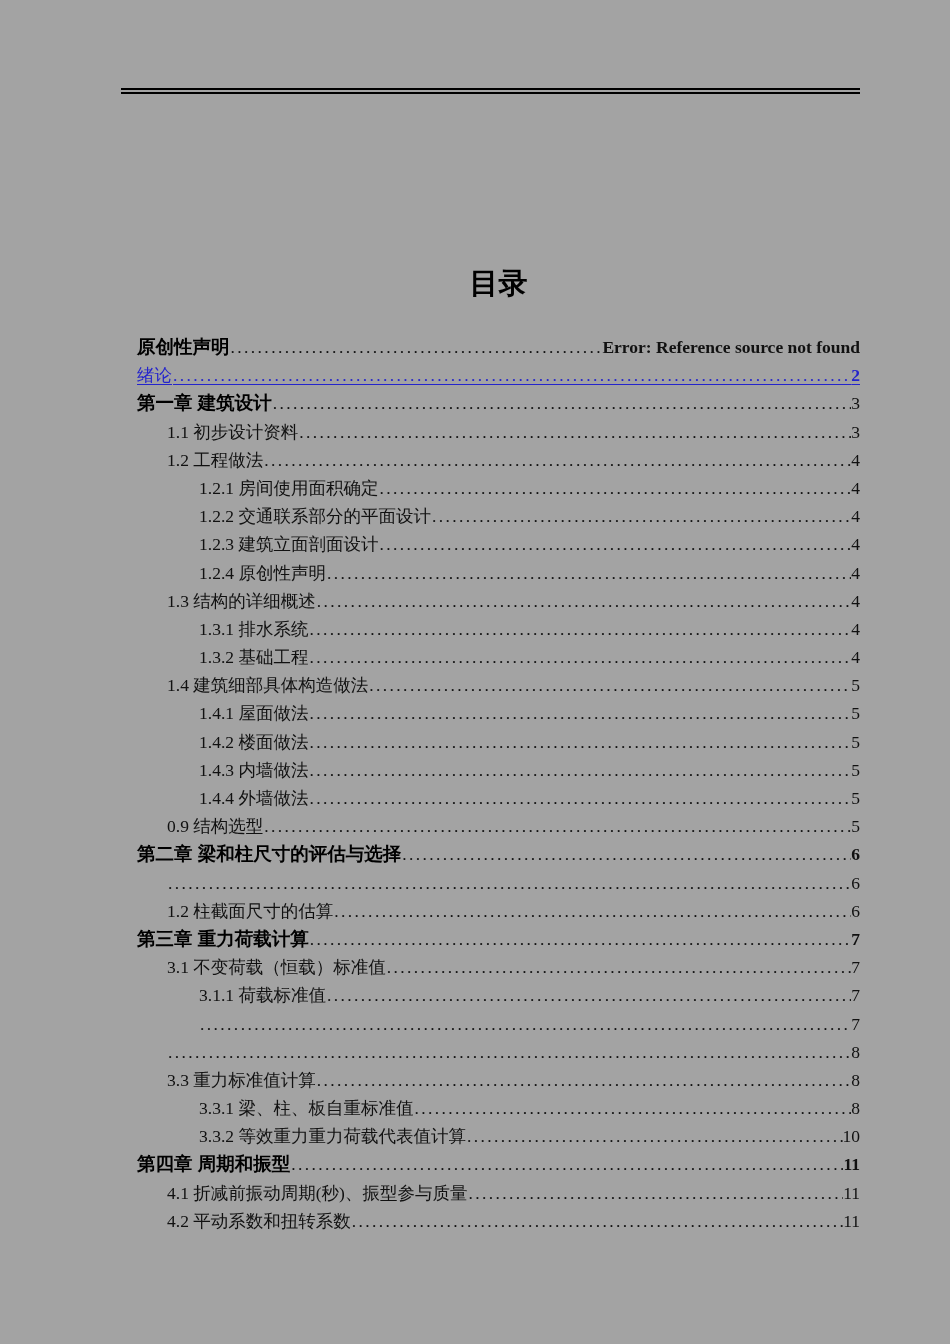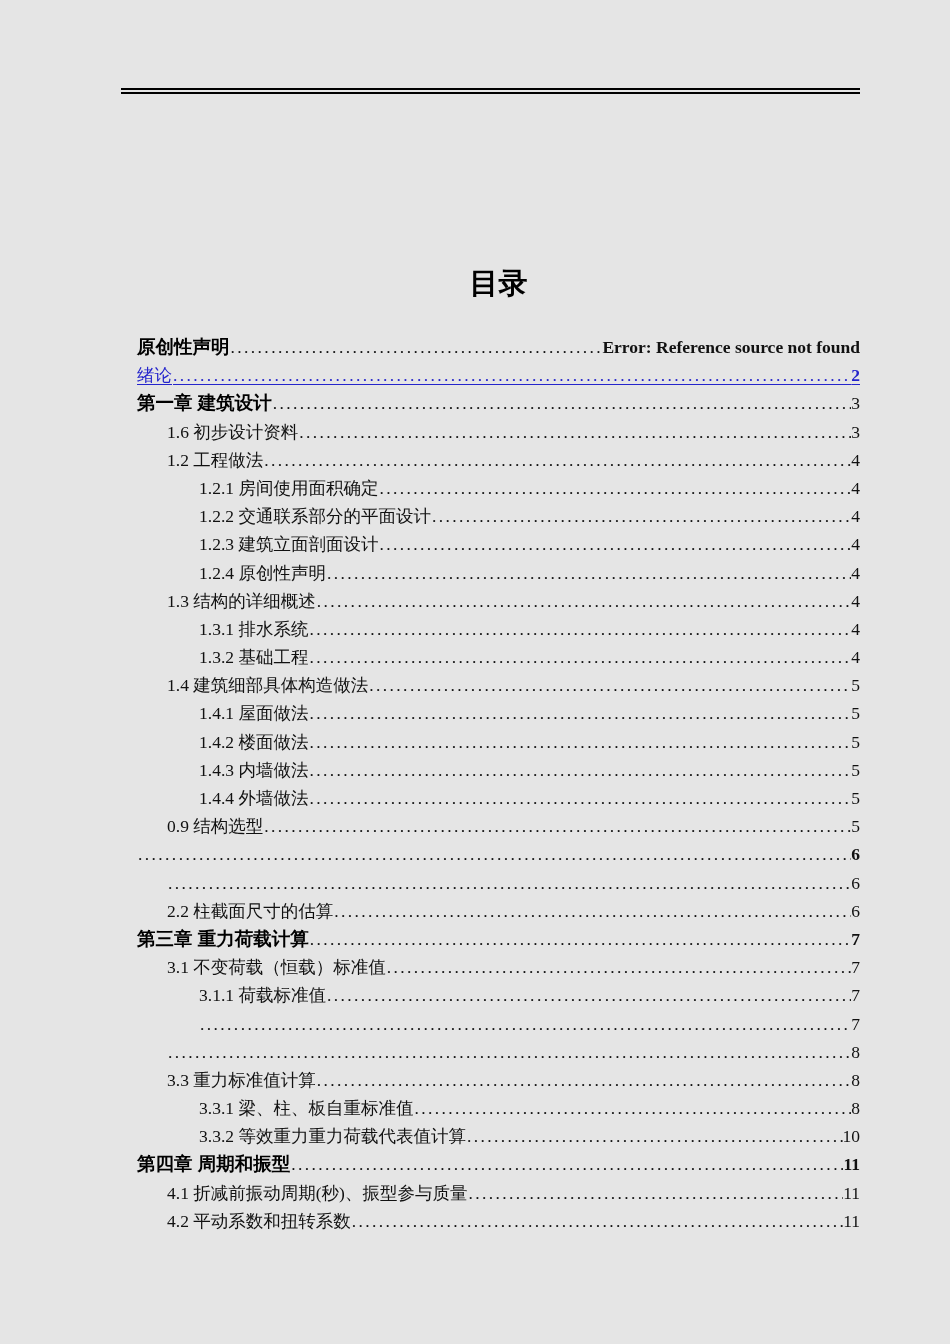--- a/index.html
+++ b/index.html
@@ -4,21 +4,21 @@
 <style>
   html, body {
     margin: 0;
     padding: 0;
     background: #ffffff;
   }
   .page {
     position: relative;
     width: 950px;
     height: 1344px;
-    background: #e5e5e5;
+    background: #a3a3a3;
     overflow: hidden;
     font-family: "Liberation Serif", serif;
     color: #111111;
   }
   .header-rule {
     position: absolute;
     left: 121px;
     top: 88px;
     width: 739px;
     height: 2px;
@@ -104,21 +104,21 @@
     <span class="label">绪论</span>
     <span class="dots">....................................................................................................................................................................................................................................................................</span>
     <span class="page-num">2</span>
   </div>
       <div class="toc-row lvl0 label-bold">
     <span class="label">第一章 建筑设计</span>
     <span class="dots">....................................................................................................................................................................................................................................................................</span>
     <span class="page-num">3</span>
   </div>
       <div class="toc-row lvl1">
-    <span class="label">1.6 初步设计资料</span>
+    <span class="label">1.1 初步设计资料</span>
     <span class="dots">....................................................................................................................................................................................................................................................................</span>
     <span class="page-num">3</span>
   </div>
       <div class="toc-row lvl1">
     <span class="label">1.2 工程做法</span>
     <span class="dots">....................................................................................................................................................................................................................................................................</span>
     <span class="page-num">4</span>
   </div>
       <div class="toc-row lvl2">
     <span class="label">1.2.1 房间使用面积确定</span>
@@ -179,29 +179,30 @@
     <span class="label">1.4.4 外墙做法</span>
     <span class="dots">....................................................................................................................................................................................................................................................................</span>
     <span class="page-num">5</span>
   </div>
       <div class="toc-row lvl1">
     <span class="label">0.9 结构选型</span>
     <span class="dots">....................................................................................................................................................................................................................................................................</span>
     <span class="page-num">5</span>
   </div>
       <div class="toc-row lvl0 label-bold page-bold">
+    <span class="label">第二章 梁和柱尺寸的评估与选择</span>
     <span class="dots">....................................................................................................................................................................................................................................................................</span>
     <span class="page-num">6</span>
   </div>
       <div class="toc-row lvl1">
     <span class="dots">....................................................................................................................................................................................................................................................................</span>
     <span class="page-num">6</span>
   </div>
       <div class="toc-row lvl1">
-    <span class="label">2.2 柱截面尺寸的估算</span>
+    <span class="label">1.2 柱截面尺寸的估算</span>
     <span class="dots">....................................................................................................................................................................................................................................................................</span>
     <span class="page-num">6</span>
   </div>
       <div class="toc-row lvl0 label-bold page-bold">
     <span class="label">第三章 重力荷载计算</span>
     <span class="dots">....................................................................................................................................................................................................................................................................</span>
     <span class="page-num">7</span>
   </div>
       <div class="toc-row lvl1">
     <span class="label">3.1 不变荷载（恒载）标准值</span>

